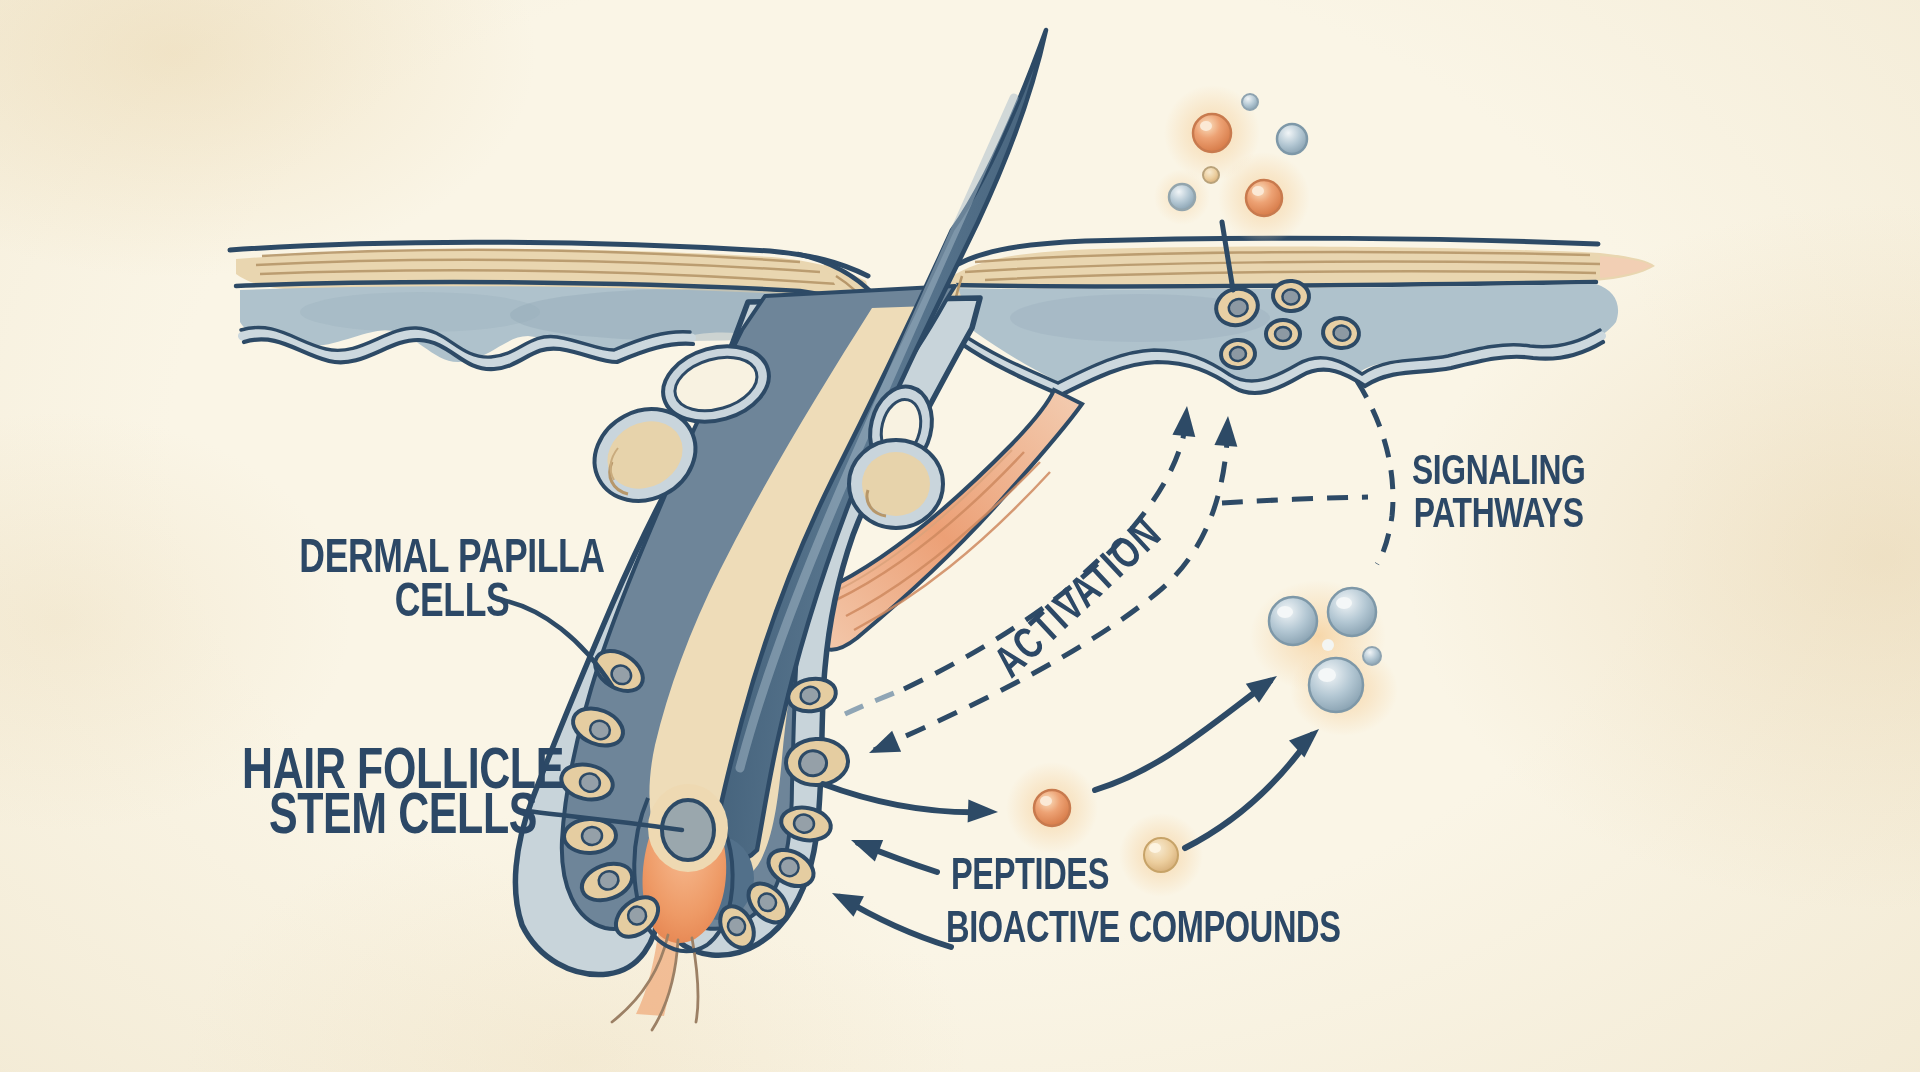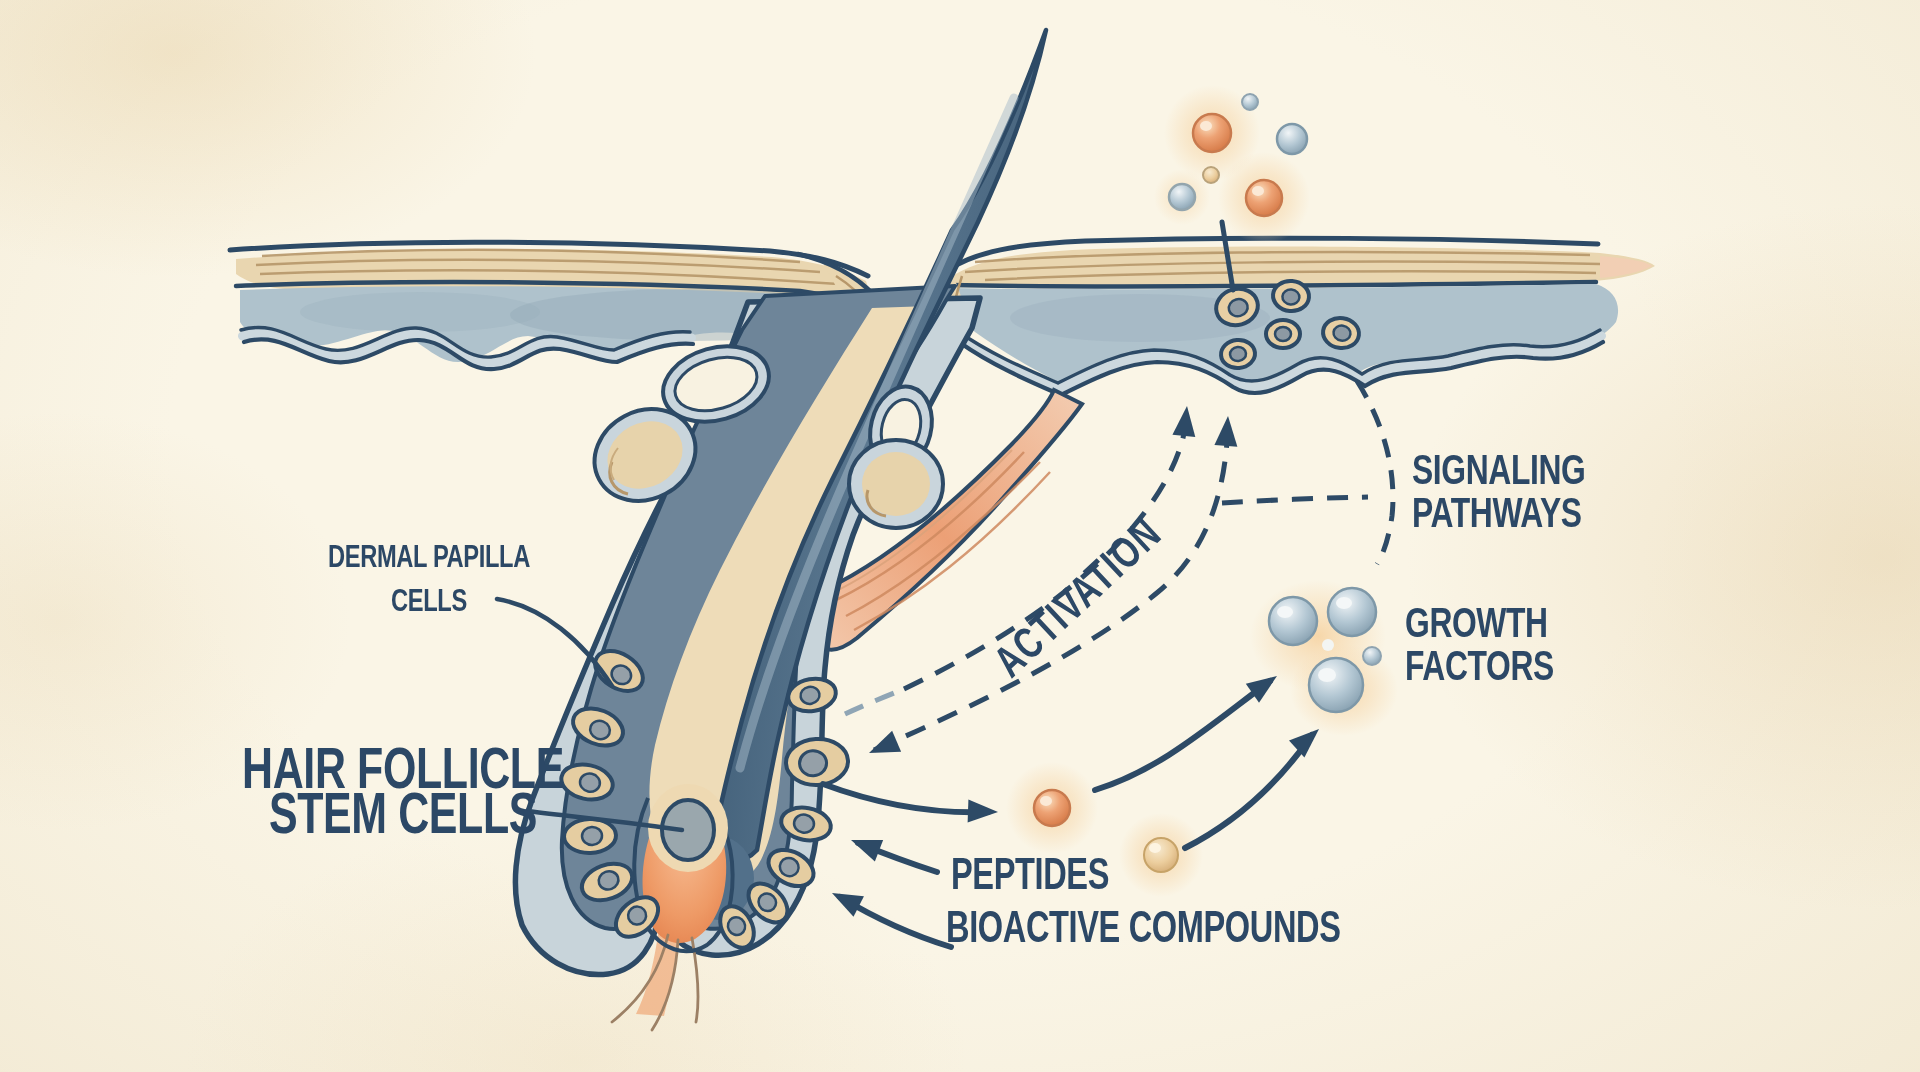--- a/index.html
+++ b/index.html
@@ -15,23 +15,23 @@
   }
   .stage svg{position:absolute;left:0;top:0;}
   .lbl{
     position:absolute;color:#2c4866;font-weight:700;
     letter-spacing:-.5px;white-space:nowrap;
   }
   .lbl .sq{display:block;transform:scaleX(.74);}
   .lbl.center{text-align:center;}
   .lbl.center .sq{transform-origin:50% 50%;}
   .lbl.left .sq{transform-origin:0 50%;}
-  .lbl-dermal{left:179px;top:534px;width:500px;font-size:32px;line-height:44px;}
+  .lbl-dermal{left:202px;top:534px;width:500px;font-size:48px;line-height:44px;}
   .lbl-stem{left:153px;top:745px;width:500px;font-size:58px;line-height:45px;}
-  .lbl-signaling{left:1412px;top:448px;font-size:43px;line-height:43px;}
+  .lbl-signaling{left:1412px;top:448px;font-size:43px;line-height:43px;text-align:center;}
   .lbl-growth{left:1405px;top:601px;font-size:43px;line-height:43px;}
   .lbl-peptides{left:880px;top:849px;width:300px;font-size:44px;}
   .lbl-bioactive{left:946px;top:902px;font-size:44px;}
   .lbl-activation{
     left:905px;top:572px;width:345px;font-size:44px;letter-spacing:2px;
     transform:rotate(-43deg);transform-origin:50% 50%;
   }
 </style>
 </head>
 <body>
@@ -365,24 +365,20 @@
 
 <div class="lbl lbl-activation center">
   <span class="sq">ACTIVATION</span>
 </div>
 
 <div class="lbl lbl-signaling left">
   <span class="sq">SIGNALING</span>
   <span class="sq">PATHWAYS</span>
 </div>
 
-<div class="lbl lbl-growth left">
-  <span class="sq">GROWTH</span>
-  <span class="sq">FACTORS</span>
-</div>
 
 <div class="lbl lbl-peptides center">
   <span class="sq">PEPTIDES</span>
 </div>
 
 <div class="lbl lbl-bioactive left">
   <span class="sq">BIOACTIVE COMPOUNDS</span>
 </div>
 
 </div>

